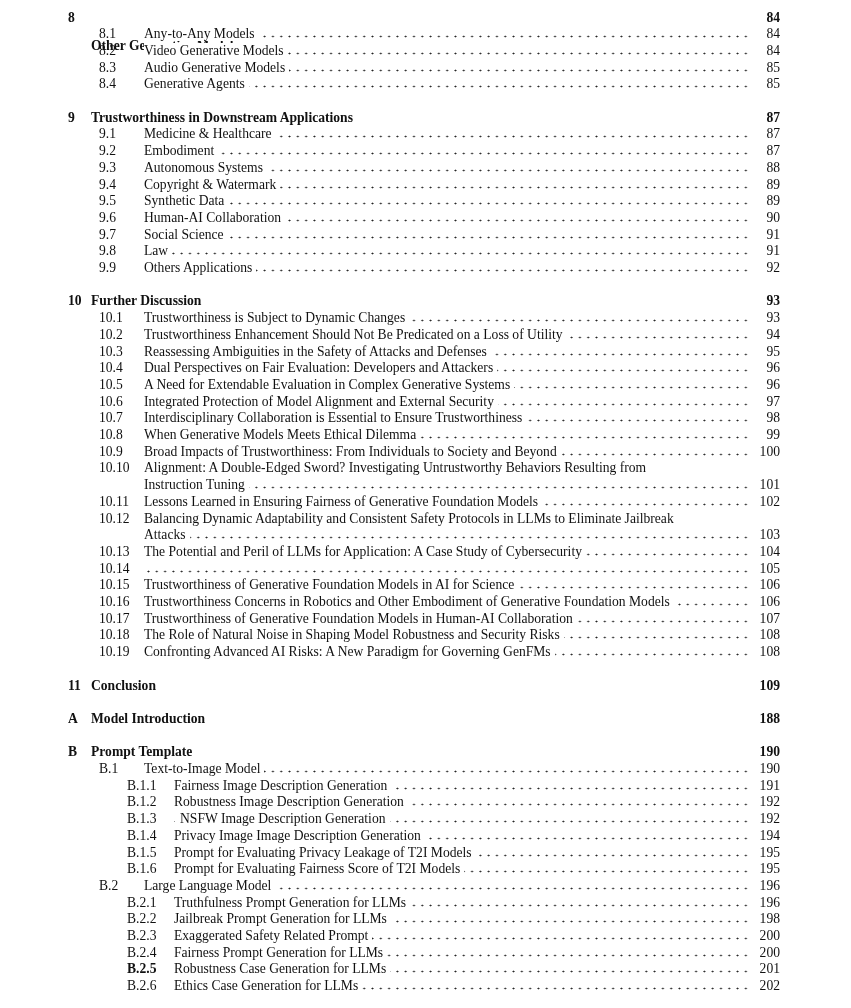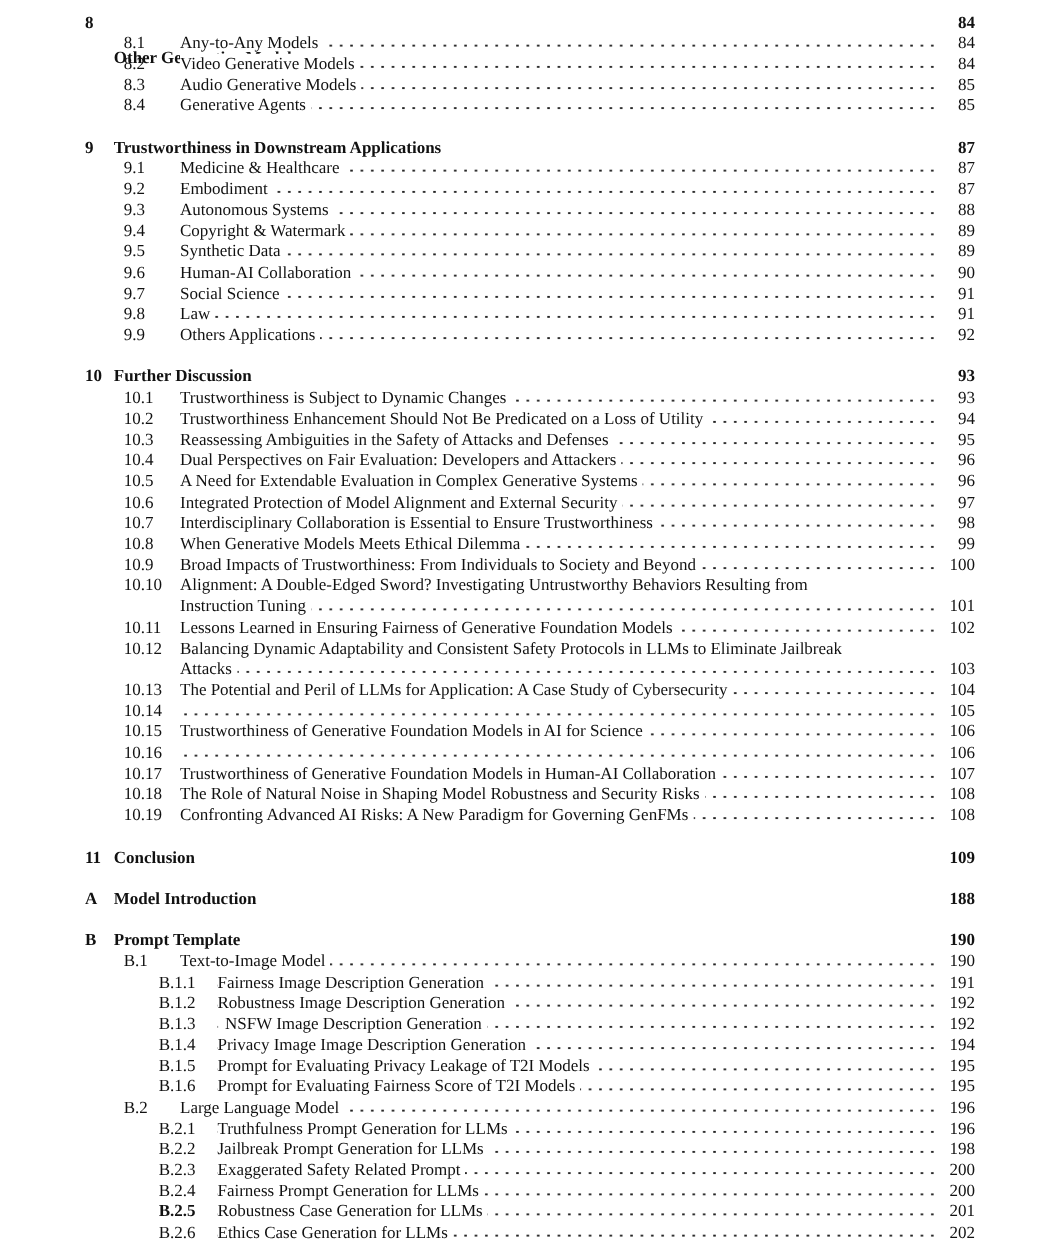--- a/index.html
+++ b/index.html
@@ -218,20 +218,21 @@
     </div>
     <div class="row" style="top: 576.3px;">
       <span class="num" style="left: 99px;">10.15</span>
       <span class="dots" style="left: 144px;"></span>
       <span class="title" style="left: 144px;"><span class="bg">Trustworthiness of Generative Foundation Models in AI for Science</span></span>
       <span class="page">106</span>
     </div>
     <div class="row" style="top: 593px;">
       <span class="num" style="left: 99px;">10.16</span>
       <span class="dots" style="left: 144px;"></span>
+      <span class="title" style="left: 144px;"><span class="bg">Trustworthiness Concerns in Robotics and Other Embodiment of Generative Foundation Models</span></span>
       <span class="page">106</span>
     </div>
     <div class="row" style="top: 609.7px;">
       <span class="num" style="left: 99px;">10.17</span>
       <span class="dots" style="left: 144px;"></span>
       <span class="title" style="left: 144px;"><span class="bg">Trustworthiness of Generative Foundation Models in Human-AI Collaboration</span></span>
       <span class="page">107</span>
     </div>
     <div class="row" style="top: 626.4px;">
       <span class="num" style="left: 99px;">10.18</span>

